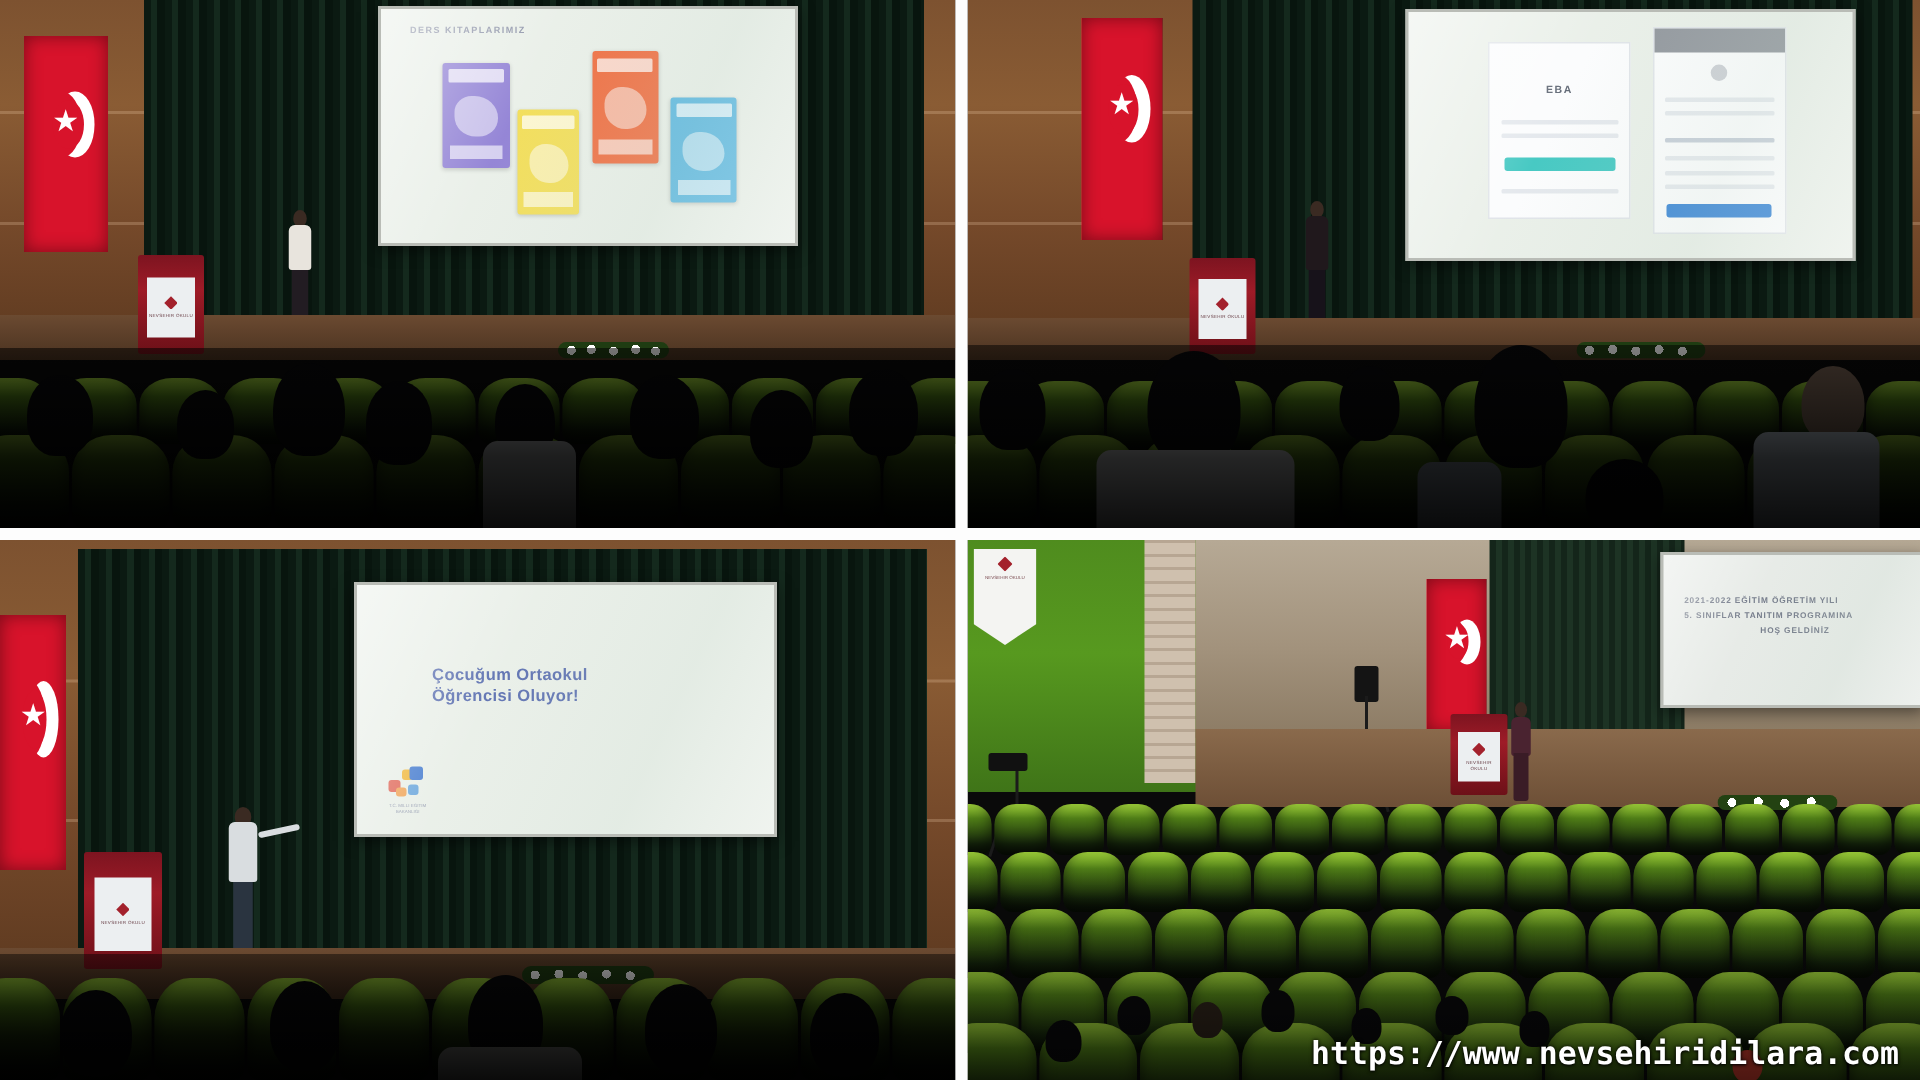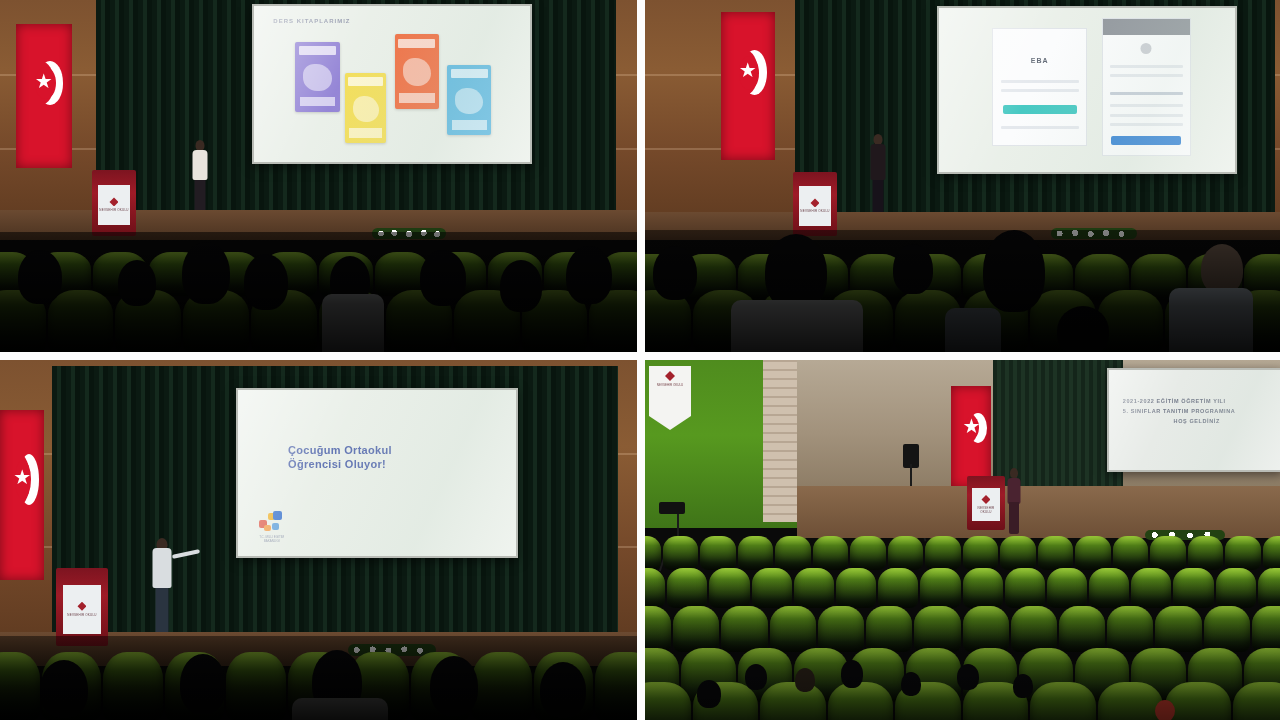--- a/index.html
+++ b/index.html
@@ -685,14 +685,15 @@
       <div class="head-sil" style="left:52px;top:166px;width:24px;height:28px;"></div>
       <div style="position:absolute;left:510px;top:186px;width:20px;height:22px;border-radius:50%;background:#c0392b;"></div>
 
       <div class="dark-veil" style="background:linear-gradient(180deg,rgba(0,0,0,0) 30%,rgba(0,0,0,0.35) 75%,rgba(0,0,0,0.6) 100%);"></div>
     </div>
   </div>
 
   <div class="gutter gutter-v"></div>
   <div class="gutter gutter-h"></div>
 
+  <div class="watermark">https://www.nevsehiridilara.com</div>
 
 </div>
 
 </body></html>

